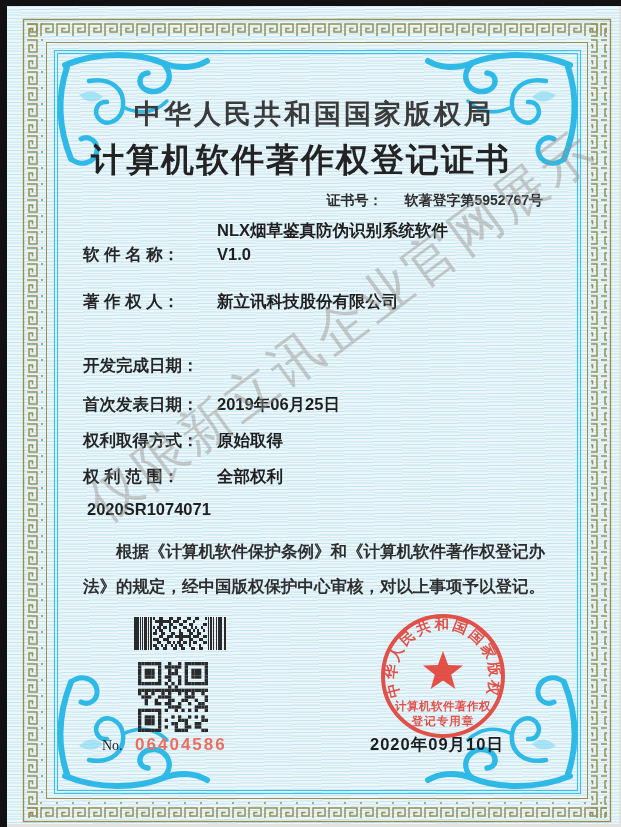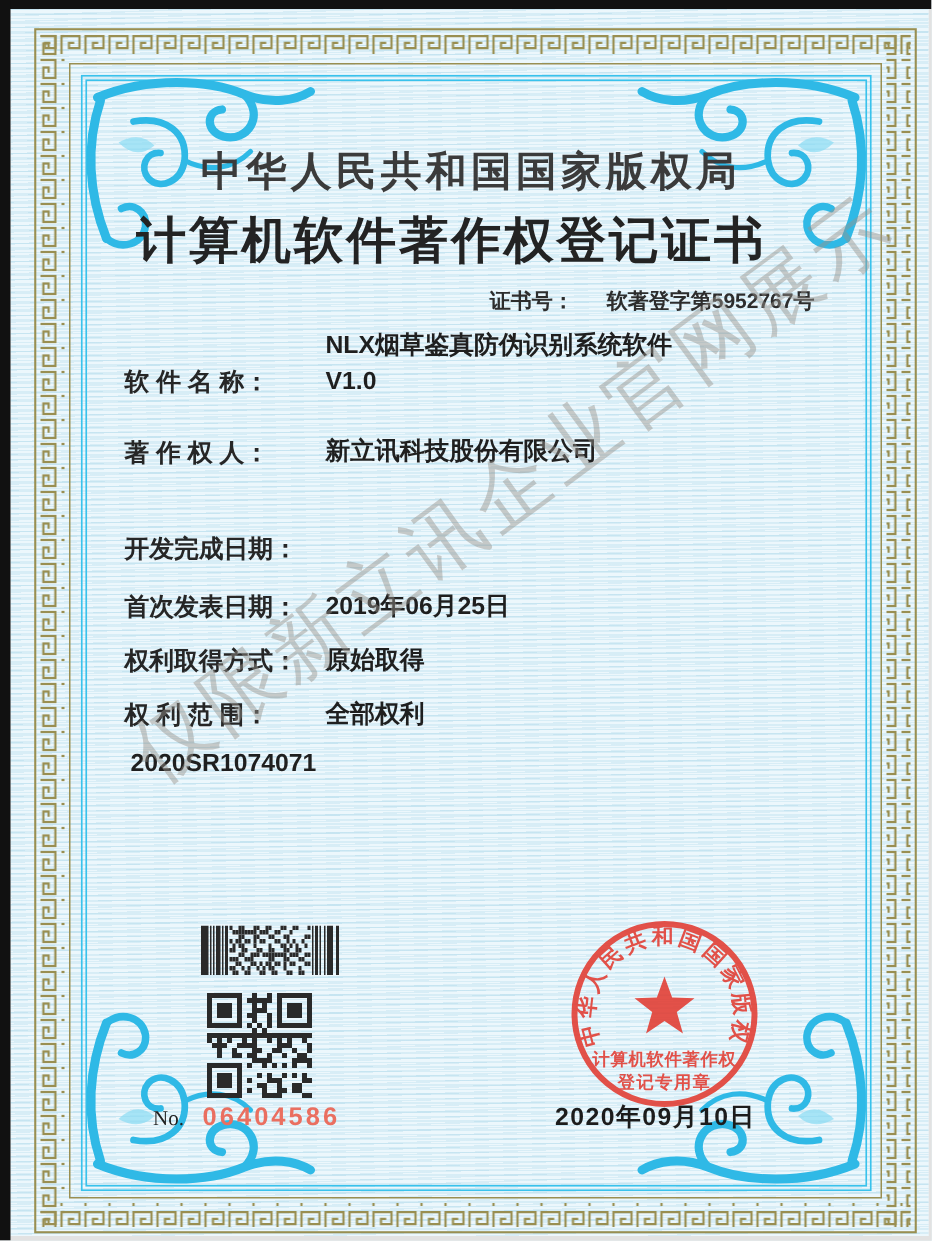--- a/index.html
+++ b/index.html
@@ -111,20 +111,21 @@
       <span class="fvalue">原始取得</span>
     </div>
     <div class="field" style="top:458px">
       <span class="flabel">权 利 范 围：</span>
       <span class="fvalue">全部权利</span>
     </div>
     <div class="field" style="top:491px">
       <span class="fvalue">2020SR1074071</span>
     </div>
 
+    <div class="para">根据《计算机软件保护条例》和《计算机软件著作权登记办法》的规定，经中国版权保护中心审核，对以上事项予以登记。</div>
 
     <svg class="barcode" width="92" height="33" viewBox="0 0 92 33">
       <g fill="#2a2a2a">
         <rect x="0" y="0" width="5" height="33"></rect>
           <rect x="6" y="0" width="1" height="33"></rect>
         <rect x="8" y="0" width="1" height="33"></rect>
           <rect x="10" y="0" width="3" height="33"></rect>
         <rect x="14" y="0" width="1" height="33"></rect>
           <rect x="16" y="0" width="2" height="33"></rect>
         <g id="bc-noise">

